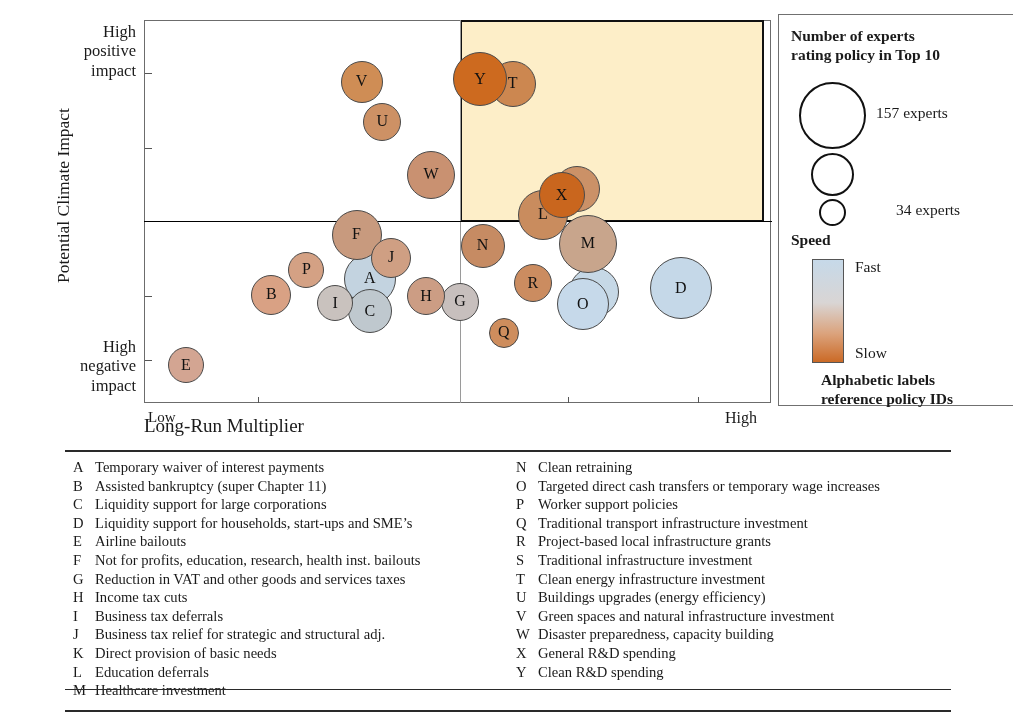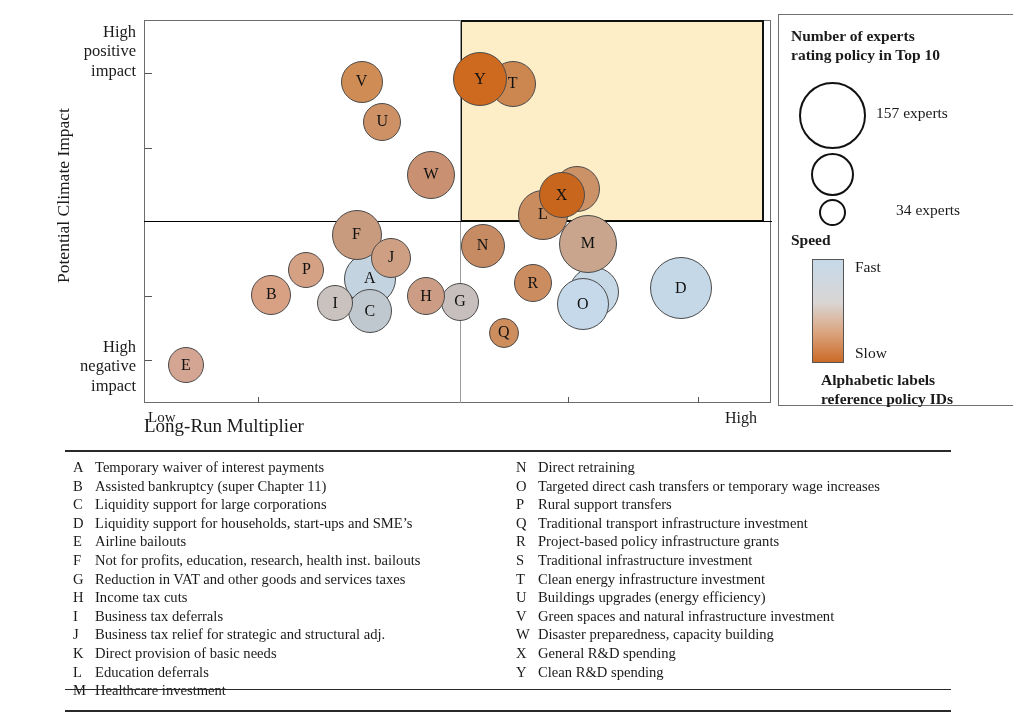--- a/index.html
+++ b/index.html
@@ -269,37 +269,37 @@
           <div class="id-val">Education deferrals</div>
         </div>
         <div class="id-row">
           <div class="id-key">M</div>
           <div class="id-val">Healthcare investment</div>
         </div>
       </div>
     <div class="col" id="id-col-right">
         <div class="id-row">
           <div class="id-key">N</div>
-          <div class="id-val">Direct retraining</div>
+          <div class="id-val">Clean retraining</div>
         </div>
         <div class="id-row">
           <div class="id-key">O</div>
           <div class="id-val">Targeted direct cash transfers or temporary wage increases</div>
         </div>
         <div class="id-row">
           <div class="id-key">P</div>
-          <div class="id-val">Rural support transfers</div>
+          <div class="id-val">Worker support policies</div>
         </div>
         <div class="id-row">
           <div class="id-key">Q</div>
           <div class="id-val">Traditional transport infrastructure investment</div>
         </div>
         <div class="id-row">
           <div class="id-key">R</div>
-          <div class="id-val">Project-based policy infrastructure grants</div>
+          <div class="id-val">Project-based local infrastructure grants</div>
         </div>
         <div class="id-row">
           <div class="id-key">S</div>
           <div class="id-val">Traditional infrastructure investment</div>
         </div>
         <div class="id-row">
           <div class="id-key">T</div>
           <div class="id-val">Clean energy infrastructure investment</div>
         </div>
         <div class="id-row">

